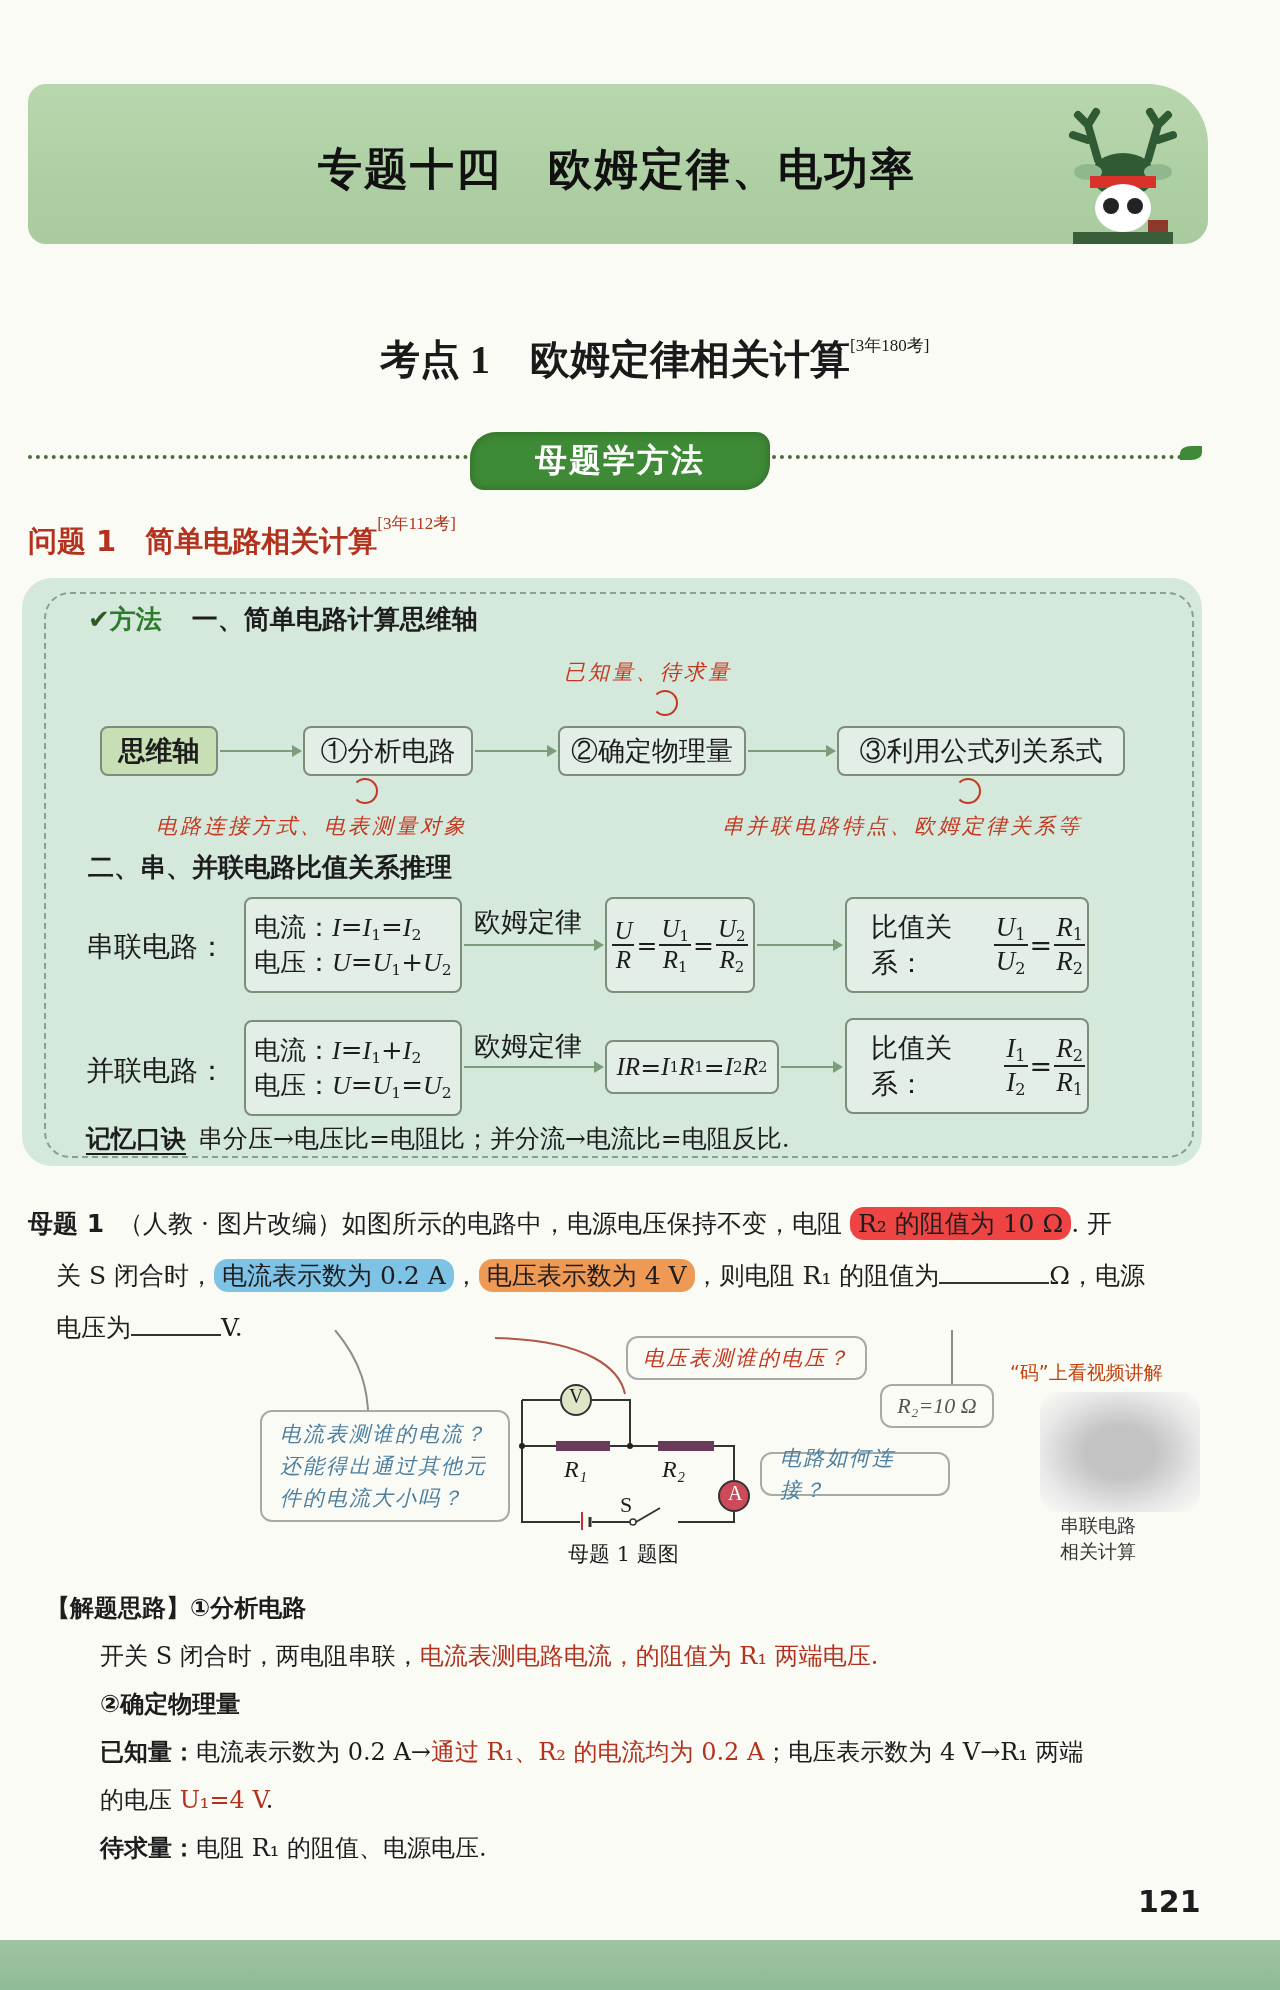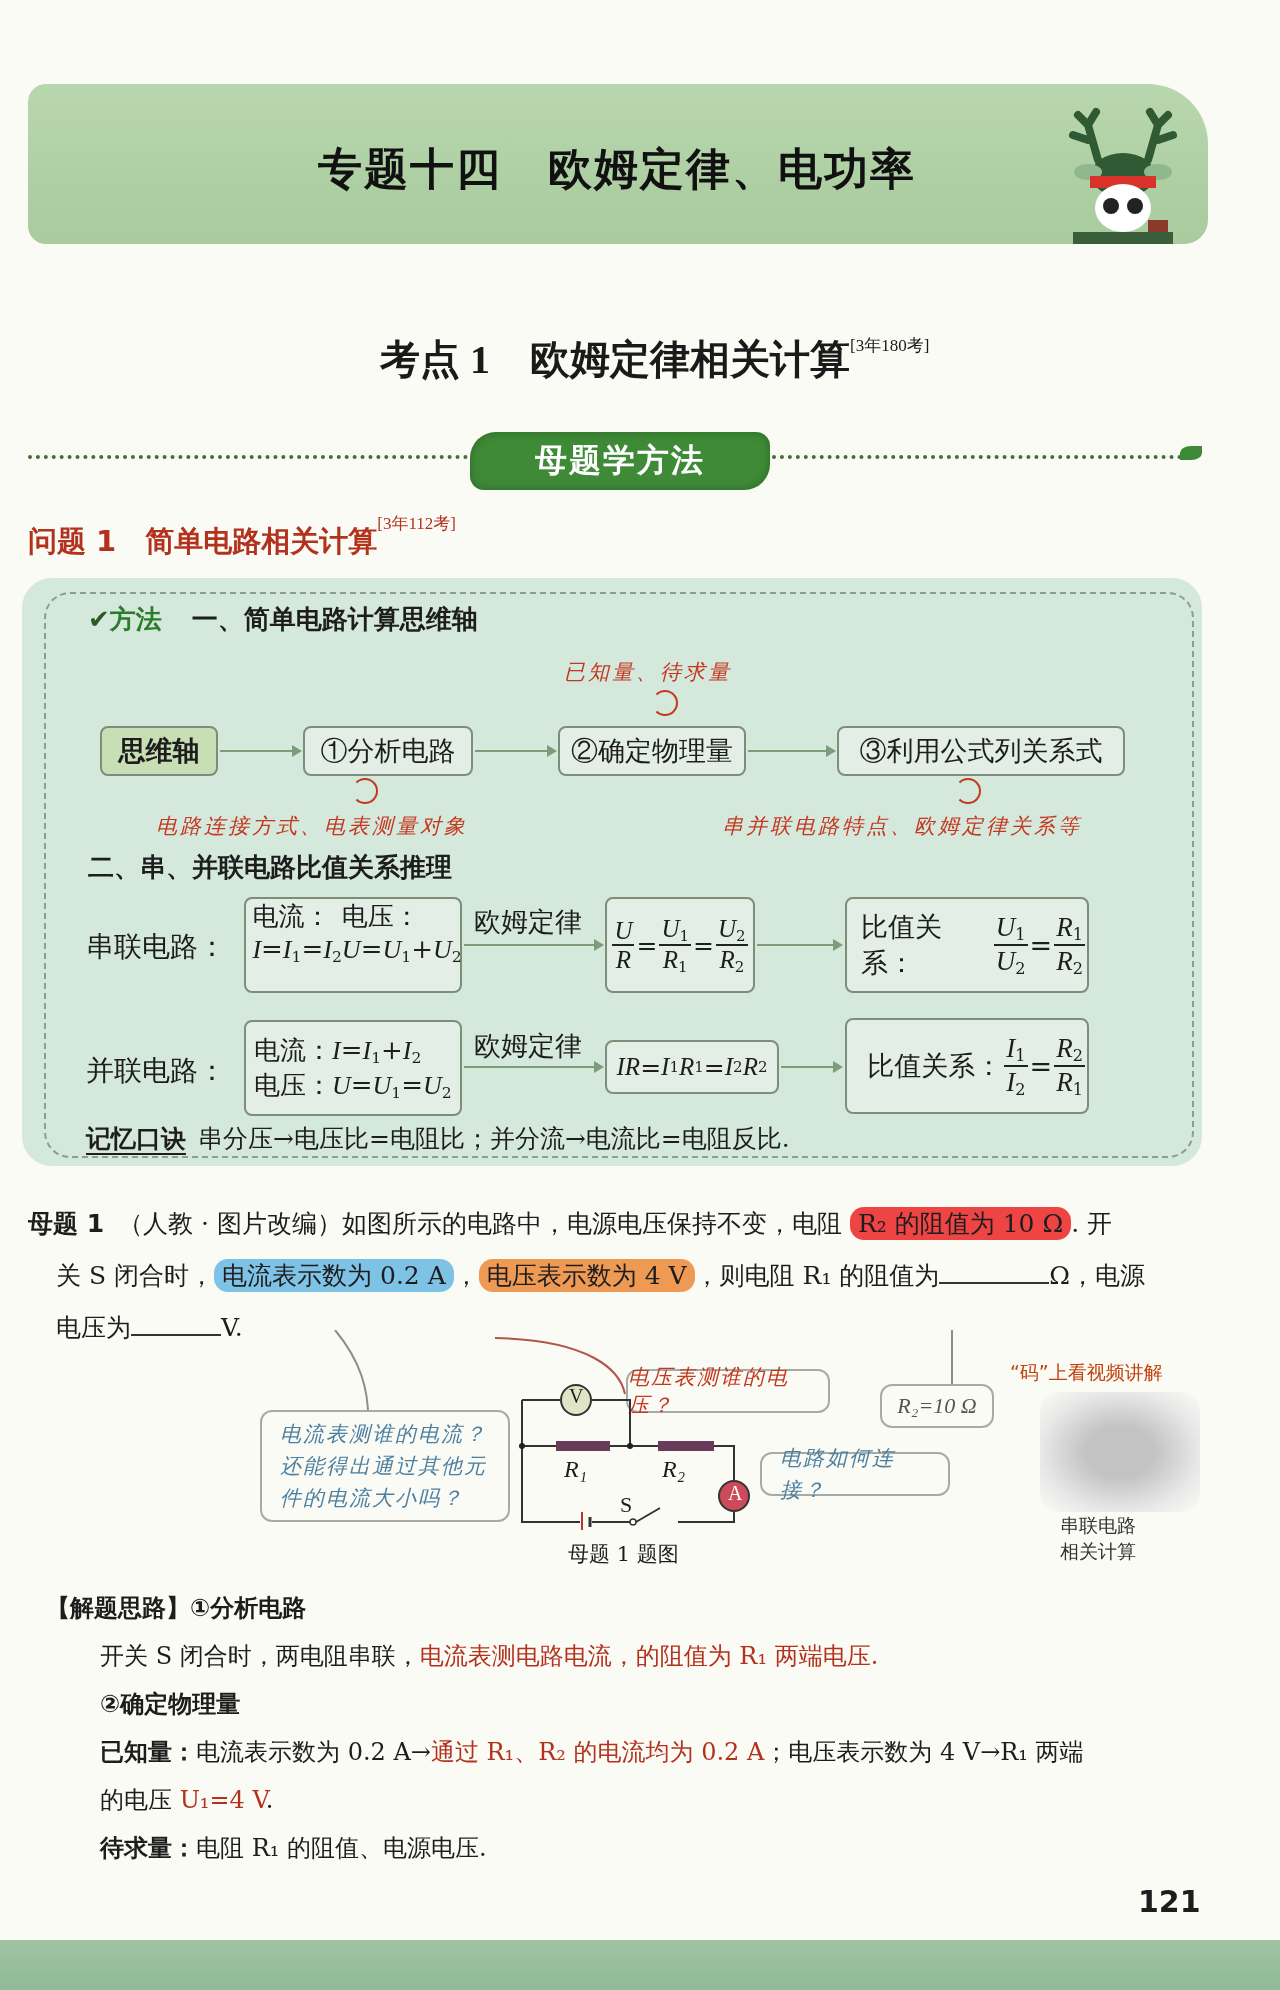--- a/index.html
+++ b/index.html
@@ -75,21 +75,21 @@
   .hand { color: #c4381f; font-size: 21px; font-style: italic; letter-spacing: 3px; }
   .curl { position: absolute; width: 26px; height: 26px; border: 2px solid #c4381f; border-radius: 50%; border-left-color: transparent; }
 
   .sec2 { left: 88px; top: 850px; font-size: 26px; font-weight: bold; }
 
   .row-label { font-size: 28px; }
   .law { font-size: 27px; }
   .frac { display: inline-flex; flex-direction: column; align-items: center; vertical-align: middle; margin: 0 2px; }
   .frac .n { border-bottom: 2px solid #222; padding: 0 2px; line-height: 1.1; }
   .frac .d { line-height: 1.1; }
-  .ratio-box { font-size: 27px; justify-content: flex-end; padding-left: 14px; }
+  .ratio-box { font-size: 27px; justify-content: flex-start; padding-left: 24px; }
 
   .mnemonic { left: 86px; top: 1122px; font-size: 25px; }
   .mnemonic .k { font-weight: bold; text-decoration: underline; text-underline-offset: 6px; margin-right: 12px; }
 
   
   .problem { left: 28px; width: 1180px; font-size: 25px; line-height: 52px; }
   .p-label { font-weight: bold; margin-right: 14px; }
   .hl { padding: 2px 8px; border-radius: 14px; }
   .hl.green { background: #ef4444; }
   .hl.blue { background: #7ec3e6; }
@@ -163,21 +163,21 @@
 <div class="curl" style="left:652px; top:690px;"></div>
 <div class="abs hand" style="left:564px; top:658px;">已知量、待求量</div>
 <div class="curl" style="left:352px; top:778px;"></div>
 <div class="abs hand" style="left:156px; top:812px;">电路连接方式、电表测量对象</div>
 <div class="curl" style="left:955px; top:778px;"></div>
 <div class="abs hand" style="left:722px; top:812px;">串并联电路特点、欧姆定律关系等</div>
 
 <div class="abs sec2 sans">二、串、并联电路比值关系推理</div>
 
 <div class="abs row-label" style="left:86px; top:928px;">串联电路：</div>
-<div class="box" style="left:244px; top:897px; width:218px; height:96px; flex-direction:row; align-items:flex-start; padding-left:8px; font-size:26px;">
+<div class="box" style="left:244px; top:897px; width:218px; height:96px; flex-direction:column; align-items:flex-start; padding-left:8px; font-size:26px;">
   <div><span>电流：</span><i class="m">I</i>=<i class="m">I</i><sub>1</sub>=<i class="m">I</i><sub>2</sub></div>
   <div><span>电压：</span><i class="m">U</i>=<i class="m">U</i><sub>1</sub>+<i class="m">U</i><sub>2</sub></div>
 </div>
 <div class="abs law" style="left:474px; top:904px;">欧姆定律</div>
 <div class="arrow" style="left:464px; top:944px; width:138px;"></div>
 <div class="box" style="left:605px; top:897px; width:150px; height:96px; font-size:25px;">
   <span class="frac">
       <span class="n"><i class="m">U</i></span>
       <span class="d"><i class="m">R</i></span>
     </span>=<span class="frac">
@@ -234,21 +234,21 @@
   <span>电压为</span><span class="blank" style="width:90px;"></span><span>V.</span>
 </div>
 
 <svg class="abs" style="left:250px; top:1330px; width:760px; height:100px;">
   <path d="M85 0 C110 30, 120 60, 118 98" stroke="#8a8f8c" stroke-width="2" fill="none"></path>
   <path d="M245 8 C340 10, 370 40, 375 64" stroke="#b0564a" stroke-width="2" fill="none"></path>
   <path d="M702 0 L702 64" stroke="#8a8f8c" stroke-width="2" fill="none"></path>
 </svg>
 
 <div class="bubble blue" style="left:260px; top:1410px; width:250px;">电流表测谁的电流？还能得出通过其他元件的电流大小吗？</div>
-<div class="bubble red" style="left:626px; top:1369px; width:204px; height:44px; display:flex; align-items:center; justify-content:center;">电压表测谁的电压？</div>
+<div class="bubble red" style="left:626px; top:1336px; width:241px; height:44px; display:flex; align-items:center; justify-content:center;">电压表测谁的电压？</div>
 <div class="bubble gray serif" style="left:880px; top:1384px; width:114px; height:44px; display:flex; align-items:center; justify-content:center; font-size:22px;">R₂=10 Ω</div>
 <div class="bubble blue" style="left:760px; top:1452px; width:190px; height:44px; display:flex; align-items:center; justify-content:center;">电路如何连接？</div>
 
 <svg class="abs" style="left:510px; top:1380px; width:250px; height:150px;" viewBox="0 0 250 150">
   <g stroke="#333" stroke-width="2" fill="none">
     <path d="M12 20 L50 20"></path>
       <path d="M82 20 L120 20 L120 66"></path>
     <path d="M12 20 L12 142 L70 142"></path>
     <path d="M12 66 L46 66"></path>
       <path d="M100 66 L148 66"></path>

